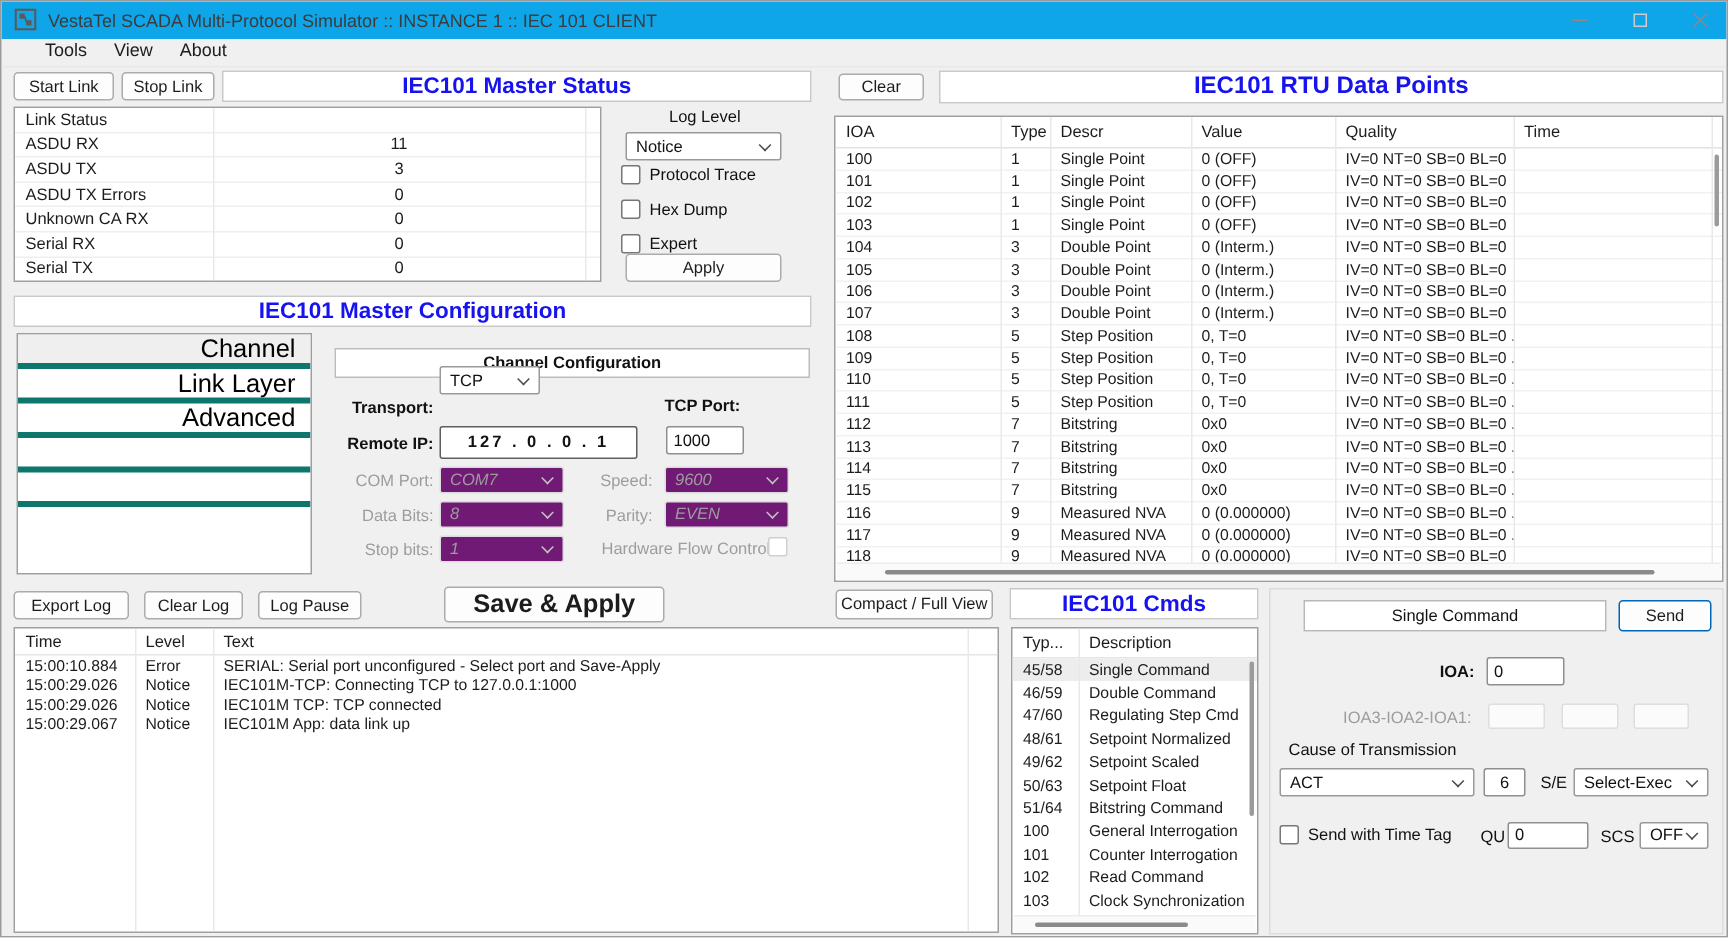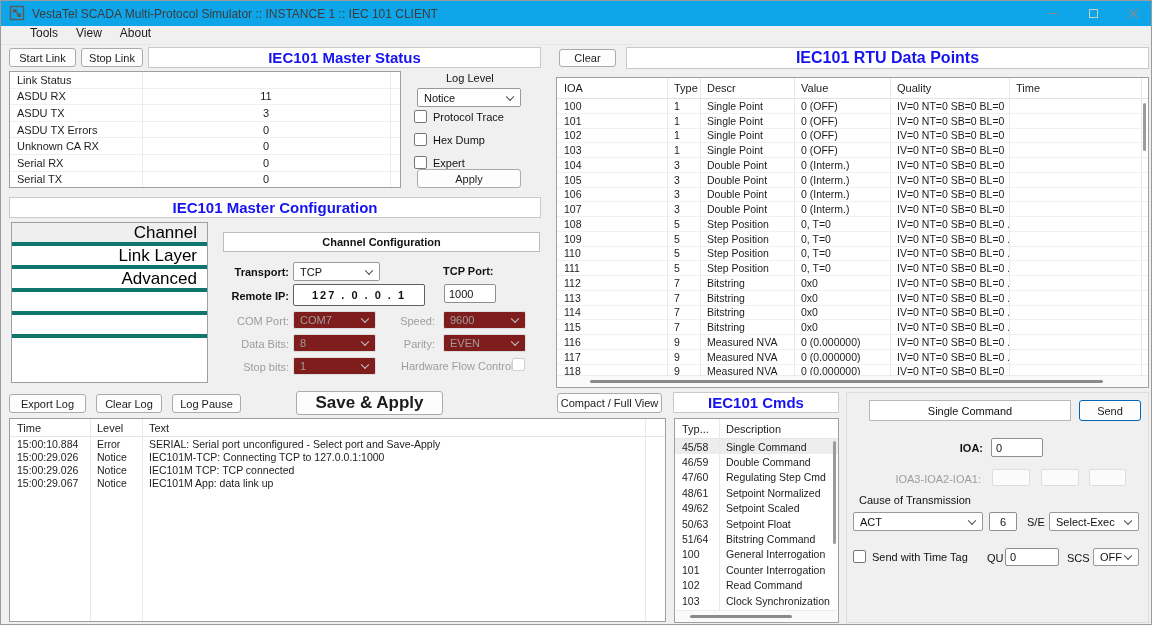--- a/index.html
+++ b/index.html
@@ -22,21 +22,21 @@
   
   .btn { position:absolute; background:#fdfdfd; border:1px solid #ababab; border-radius:3px; font-size:11px; color:#1c1c1c; display:flex; align-items:center; justify-content:center; white-space:nowrap; }
   .section-title { position:absolute; background:#ffffff; border:1px solid #c9c9c9; color:#1713ee; font-weight:bold; display:flex; align-items:center; justify-content:center; font-size:15px; white-space:nowrap; }
   .label { position:absolute; font-size:11px; color:#111; white-space:nowrap; }
   .label.bold { font-weight:bold; }
   .label.gray { color:#9d9d9d; }
   .flabel { position:absolute; font-size:11px; font-weight:bold; color:#111; width:70px; text-align:right; white-space:nowrap; }
   .flabel.gray { color:#9d9d9d; font-weight:normal; }
   .dropdown { position:absolute; background:#fff; border:1px solid #999; border-radius:2px; font-size:11px; color:#111; display:flex; align-items:center; padding:0 16px 0 6px; }
   .dropdown .chev { position:absolute; right:7px; top:50%; width:6px; height:6px; border-right:1px solid #4d4d4d; border-bottom:1px solid #4d4d4d; transform:translateY(-72%) rotate(45deg); }
-  .dropdown.disabled { background:#7f1d1d; border-color:#dcdcdc; color:#9d9d9d; }
+  .dropdown.disabled { background:#701a75; border-color:#dcdcdc; color:#9d9d9d;font-style:italic; }
   .dropdown.disabled .chev { border-color:#c4c4c4; }
   .textinput { position:absolute; background:#fff; border:1px solid #8f8f8f; border-radius:2px; font-size:11px; color:#111; padding:0 4px; font-family:"Liberation Sans", sans-serif; outline:none; }
   .textinput:disabled { background:#fbfbfb; border-color:#dedede; }
   .checkbox { position:absolute; width:13px; height:13px; background:#fff; border:1px solid #767676; border-radius:2px; }
   .checkbox.disabled { border-color:#cfcfcf; }
   .cbrow { position:absolute; display:flex; align-items:center; gap:6px; }
   .cbrow .cb { width:13px; height:13px; background:#fff; border:1px solid #767676; border-radius:2px; flex:none; }
   .cbrow .cbl { font-size:11px; color:#111; white-space:nowrap; }
 
   
@@ -186,21 +186,21 @@
     <div class="config-item">Link Layer</div>
     <div class="config-item">Advanced</div>
     <div class="config-item"></div>
     <div class="config-item"></div>
     <div class="config-item" style="border-bottom:none;"></div>
   </div>
 
   <div class="section-title" style="left:222px; top:231px; width:317px; height:20px; font-size:11px; color:#111; border-color:#bdbdbd;">Channel Configuration</div>
 
   <span class="flabel" style="left:218px; top:265px;">Transport:</span>
-  <div class="dropdown" style="left:292px; top:261px; width:87px; height:19px;">
+  <div class="dropdown" style="left:292px; top:243px; width:67px; height:19px;">
     <span>TCP</span>
     <span class="chev"></span>
   </div>
   <span class="label bold" style="left:442px; top:264px;">TCP Port:</span>
 
   <span class="flabel" style="left:218px; top:289px;">Remote IP:</span>
   <div class="ip-box" style="left:292px; top:283px; width:132px; height:22px;">127 . 0 . 0 . 1</div>
   <input class="textinput" style="left: 443px; top: 283px; width: 52px; height: 19px;" value="1000">
 
   <span class="flabel gray" style="left:218px; top:314px;">COM Port:</span>

